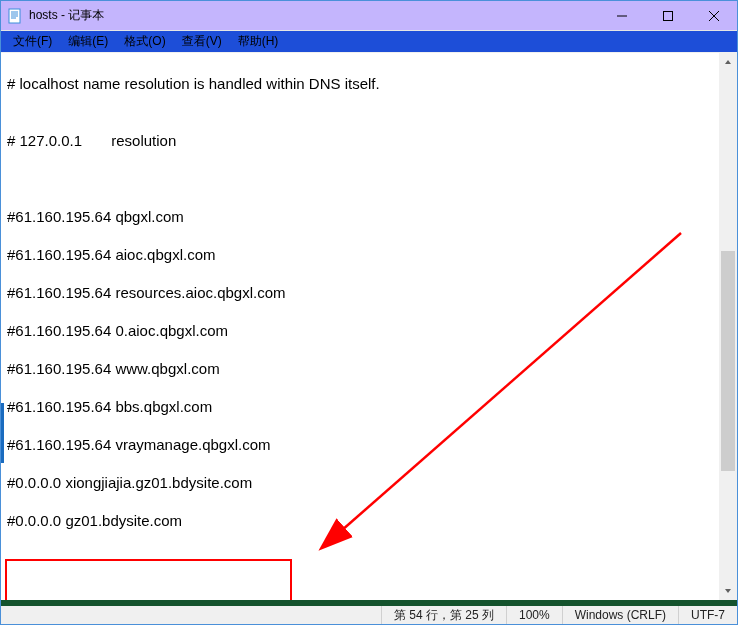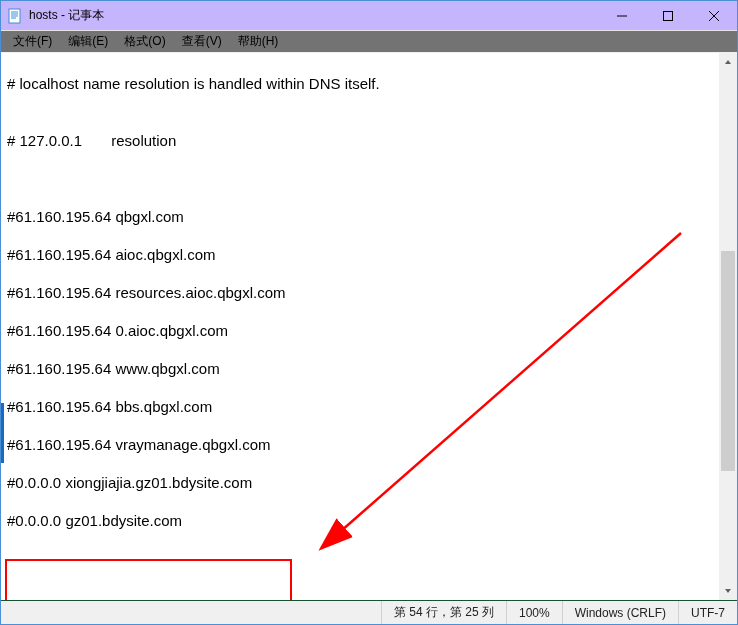--- a/index.html
+++ b/index.html
@@ -4,33 +4,33 @@
 <style>
   * { box-sizing: border-box; margin: 0; padding: 0; }
   html, body { width: 738px; height: 625px; overflow: hidden; font-family: "Microsoft YaHei", "Segoe UI", Tahoma, sans-serif; }
   .window { width: 738px; height: 625px; border: 1px solid #4a90d9; display: flex; flex-direction: column; background: #fff; position: relative; }
   .titlebar { height: 30px; background: #c4b5fd; border-bottom: 1px solid #e5e5e5; display: flex; align-items: center; padding-left: 6px; }
   .titlebar .icon { width: 16px; height: 16px; margin-right: 6px; display: inline-flex; }
   .titlebar .title { font-size: 12px; color: #000; flex: 1; }
   .titlebar .controls { display: flex; height: 100%; }
   .titlebar .ctrl { width: 46px; height: 100%; display: flex; align-items: center; justify-content: center; cursor: default; }
   .titlebar .ctrl svg { width: 10px; height: 10px; }
-  .menubar { height: 22px; display: flex; align-items: flex-start; padding: 0 4px; background: #737373; border-bottom: 1px solid #f0f0f0; }
+  .menubar { height: 22px; display: flex; align-items: flex-start; padding: 0 4px; background: #1d4ed8; border-bottom: 1px solid #f0f0f0; }
   .menubar .menu-item { font-size: 12px; padding: 2px 8px; cursor: default; }
   .content-wrap { flex: 1; position: relative; overflow: hidden; }
   .content { position: absolute; inset: 0 18px 0 0; padding: 2px 6px; font-size: 15px; line-height: 19px; font-family: "Microsoft YaHei", "Segoe UI", sans-serif; white-space: pre; color: #000; }
   .content .line { display: block; }
   .scrollbar { position: absolute; top: 0; right: 0; bottom: 0; width: 18px; background: #f0f0f0; display: flex; flex-direction: column; }
   .scroll-btn { height: 18px; display: flex; align-items: center; justify-content: center; }
   .scroll-btn svg { width: 8px; height: 8px; fill: #606060; }
   .scroll-track { flex: 1; position: relative; }
   .scroll-thumb { position: absolute; left: 2px; right: 2px; top: 180px; height: 220px; background: #cdcdcd; }
   .red-box { position: absolute; border: 2px solid #f00; pointer-events: none; }
   .arrow-layer { position: absolute; inset: 0; pointer-events: none; }
-  .statusbar { height: 24px; border-top: 1px solid #14532d; background: #f0f0f0; display: flex; align-items: center; font-size: 12px; color: #222; }
+  .statusbar { height: 24px; border-top: 6px solid #14532d; background: #f0f0f0; display: flex; align-items: center; font-size: 12px; color: #222; }
   .statusbar .spacer { flex: 1; }
   .statusbar .cell { padding: 0 12px; border-left: 1px solid #d0d0d0; height: 100%; display: flex; align-items: center; }
   .left-stripe { position: absolute; left: 0; top: 350px; width: 3px; height: 60px; background: #1a6bbf; }
 </style>
 </head>
 <body>
 
 <div class="window">
 
   <div class="titlebar">

